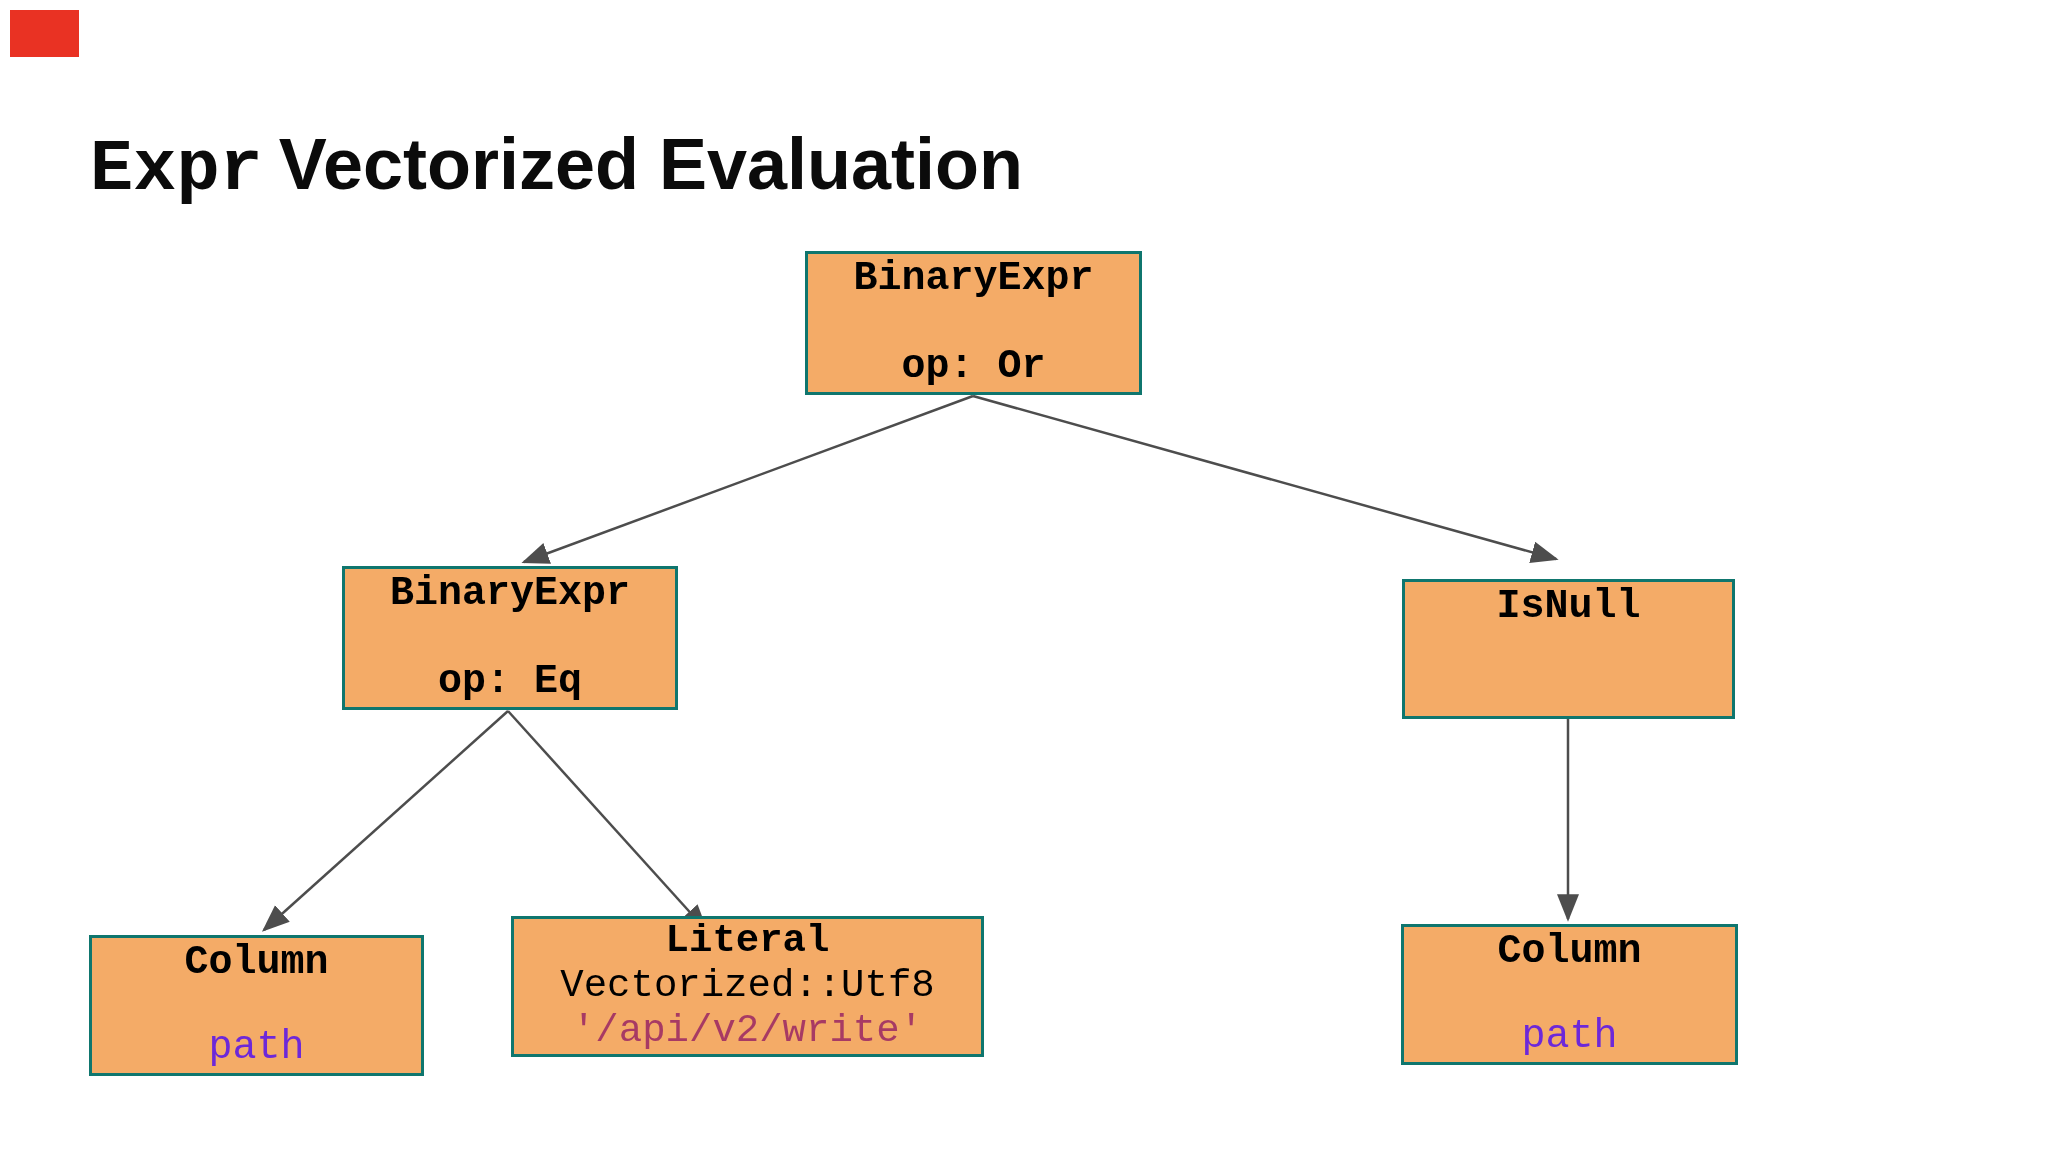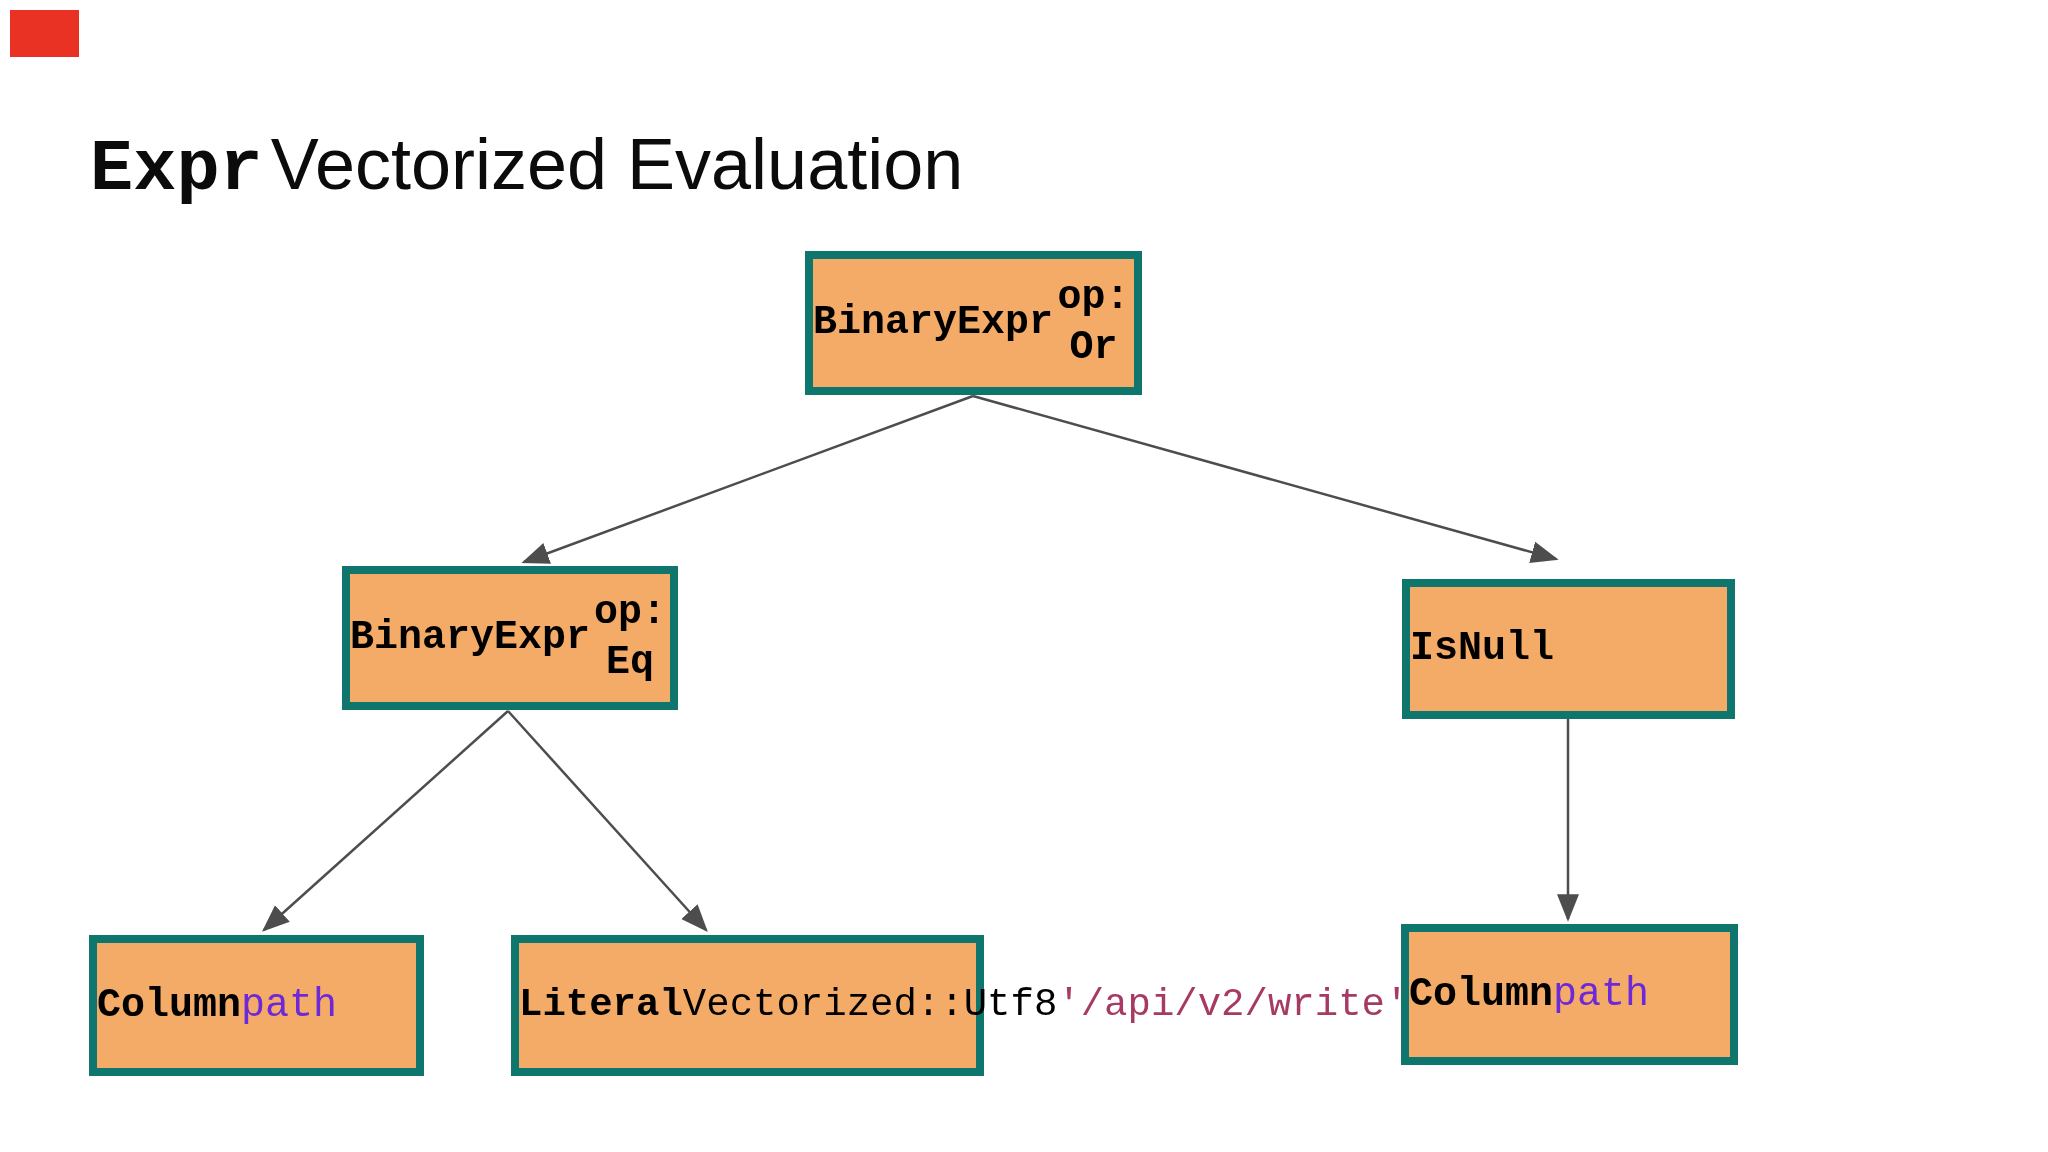--- a/index.html
+++ b/index.html
@@ -18,42 +18,42 @@
     position:absolute;left:90px;top:126px;
     font-size:72px;line-height:76px;color:#0b0b0b;
     white-space:nowrap;
   }
   .title-code{
     font-family:"Liberation Mono", monospace;
     font-weight:bold;
   }
   .title-rest{
     font-family:"Liberation Sans", sans-serif;
-    font-weight:400;
-    margin-left:8px;
+    font-weight:700;
+    margin-left:16px;
   }
   .edges{position:absolute;left:0;top:0;width:2048px;height:1152px;}
   .node{
     position:absolute;
     background:#f4ab67;
-    border:8px solid #0f766e;
+    border:3px solid #0f766e;
     box-sizing:border-box;
-    display:flex;flex-direction:row;
-    align-items:center;justify-content:flex-start;
+    display:flex;flex-direction:column;
+    align-items:center;justify-content:space-between;
     font-family:"Liberation Mono", monospace;
     font-weight:bold;
     font-size:40px;line-height:50px;
     color:#000000;
     text-align:center;
   }
   .node-or      {left:805px; top:251px; width:337px; height:144px;}
   .node-eq      {left:342px; top:566px; width:336px; height:144px;}
   .node-isnull  {left:1402px;top:563px; width:333px; height:140px;margin-top:16px;}
   .node-col-l   {left:89px;  top:935px; width:335px; height:141px;}
-  .node-literal {left:511px; top:935px; width:473px; height:141px; font-size:39px;line-height:45px;}
+  .node-literal {left:511px; top:916px; width:473px; height:141px; font-size:39px;line-height:45px;}
   .node-col-r   {left:1401px;top:924px; width:337px; height:141px;}
   .accent-magenta{color:#6d28d9;font-weight:normal;}
   .accent-crimson{color:#a73a64;font-weight:normal;}
   .plain{font-weight:normal;}
 </style>
 </head>
 <body>
 
 <div class="stage">
 

